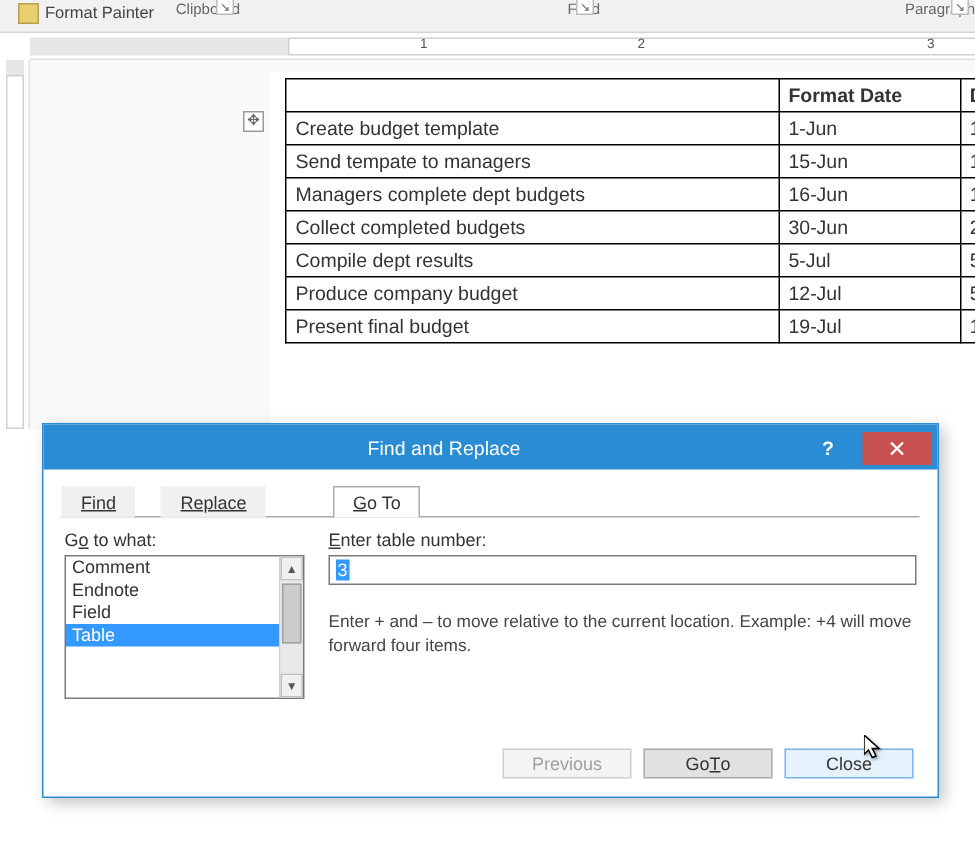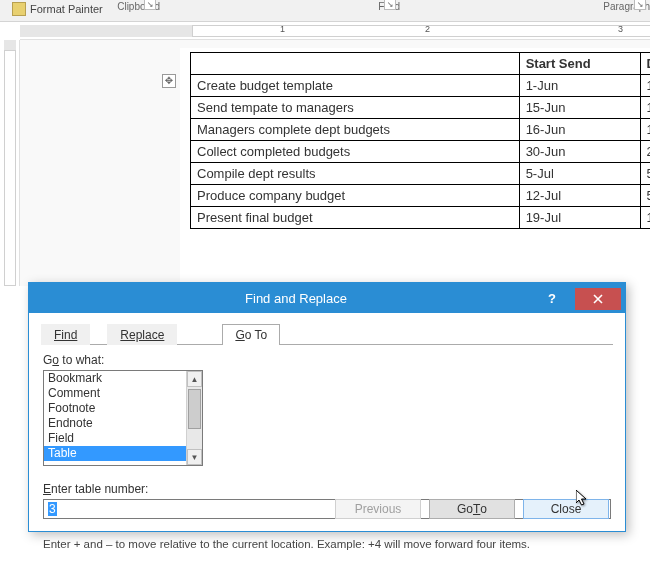--- a/index.html
+++ b/index.html
@@ -43,21 +43,21 @@
   .titlebar .title { flex:1; text-align:center;margin-left:32px; }
   .titlebar .btn { width: 42px; height: 22px; display:flex; align-items:center; justify-content:center; font-size:13px; }
   .titlebar .help { color:#fff; font-weight:bold; margin-right: 2px;}
   .titlebar .close { background:#c75050; color:#fff; font-size:14px; width:46px; height:22px; margin-right:4px; margin-top:1px;}
 
   .tabstrip { margin: 10px 12px 0 12px; border-bottom: 1px solid #ababab; display:flex; height:22px;gap:16px; }
   .tab { padding: 3px 12px; font-size: 12px; border:1px solid transparent; border-bottom:none; position:relative; top:1px; background:#f0f0f0; color:#333; margin-right:1px;}
   .tab.active { background:#fff; border-color:#ababab;margin-left:28px; }
   .tab .ul { text-decoration: underline; }
 
-  .dlg-body { padding: 8px 14px; display:flex; gap: 16px; flex-direction: column; }
+  .dlg-body { padding: 8px 14px; display:flex; gap: 16px; }
   .left-col { width: 160px; }
   .right-col { flex:1; }
   .lbl { font-size: 12px; margin-bottom: 3px; display:block; }
   .lbl .ul { text-decoration: underline; }
 
   .listbox { border: 1px solid #7a7a7a; height: 96px; background:#fff; position:relative; overflow:hidden; font-size:12px;}
   .listbox .items { position:absolute; left:0; top:0; right:16px; }
   .listbox .item { padding: 0px 4px; line-height:15px; height:15px; }
   .listbox .item.selected { background:#3399ff; color:#fff; }
   .listbox .scrollbar { position:absolute; right:0; top:0; width:16px; height:100%; background:#f0f0f0; border-left:1px solid #d0d0d0; }
@@ -113,21 +113,21 @@
     <div class="rv-gray" style="top:0; height:10px;"></div>
     <div class="rv-white" style="top:10px; height:236px;"></div>
   </div>
   <div class="page">
     <div class="page-inner">
       <div class="move-handle">✥</div>
       <table class="doc-table">
         <tbody>
             <tr>
           <th class="col-task"></th>
-          <th class="col-date">Start Send</th>
+          <th class="col-date">Format Date</th>
           <th class="col-d2">D</th>
         </tr>
         </tbody>
           <tbody id="tbody">
             <tr>
               <td class="col-task">Create budget template</td>
               <td class="col-date">1-Jun</td>
               <td class="col-d2">1</td>
             </tr>
             <tr>
@@ -181,23 +181,21 @@
     <div class="tab"><span class="ul">Find</span></div>
     <div class="tab"><span class="ul">Replace</span></div>
     <div class="tab active"><span></span><span class="ul">G</span><span>o To</span></div>
   </div>
 
   <div class="dlg-body">
     <div class="left-col">
       <span class="lbl"><span>G</span><span class="ul">o</span><span> to what:</span></span>
       <div class="listbox">
         <div class="items" id="lb-items">
-            <div class="item">Bookmark</div>
             <div class="item">Comment</div>
-            <div class="item">Footnote</div>
             <div class="item">Endnote</div>
             <div class="item">Field</div>
             <div class="item selected">Table</div>
           </div>
         <div class="scrollbar">
           <div class="sb-btn">▲</div>
           <div class="sb-track">
               <div class="sb-thumb"></div>
             </div>
           <div class="sb-btn">▼</div>

